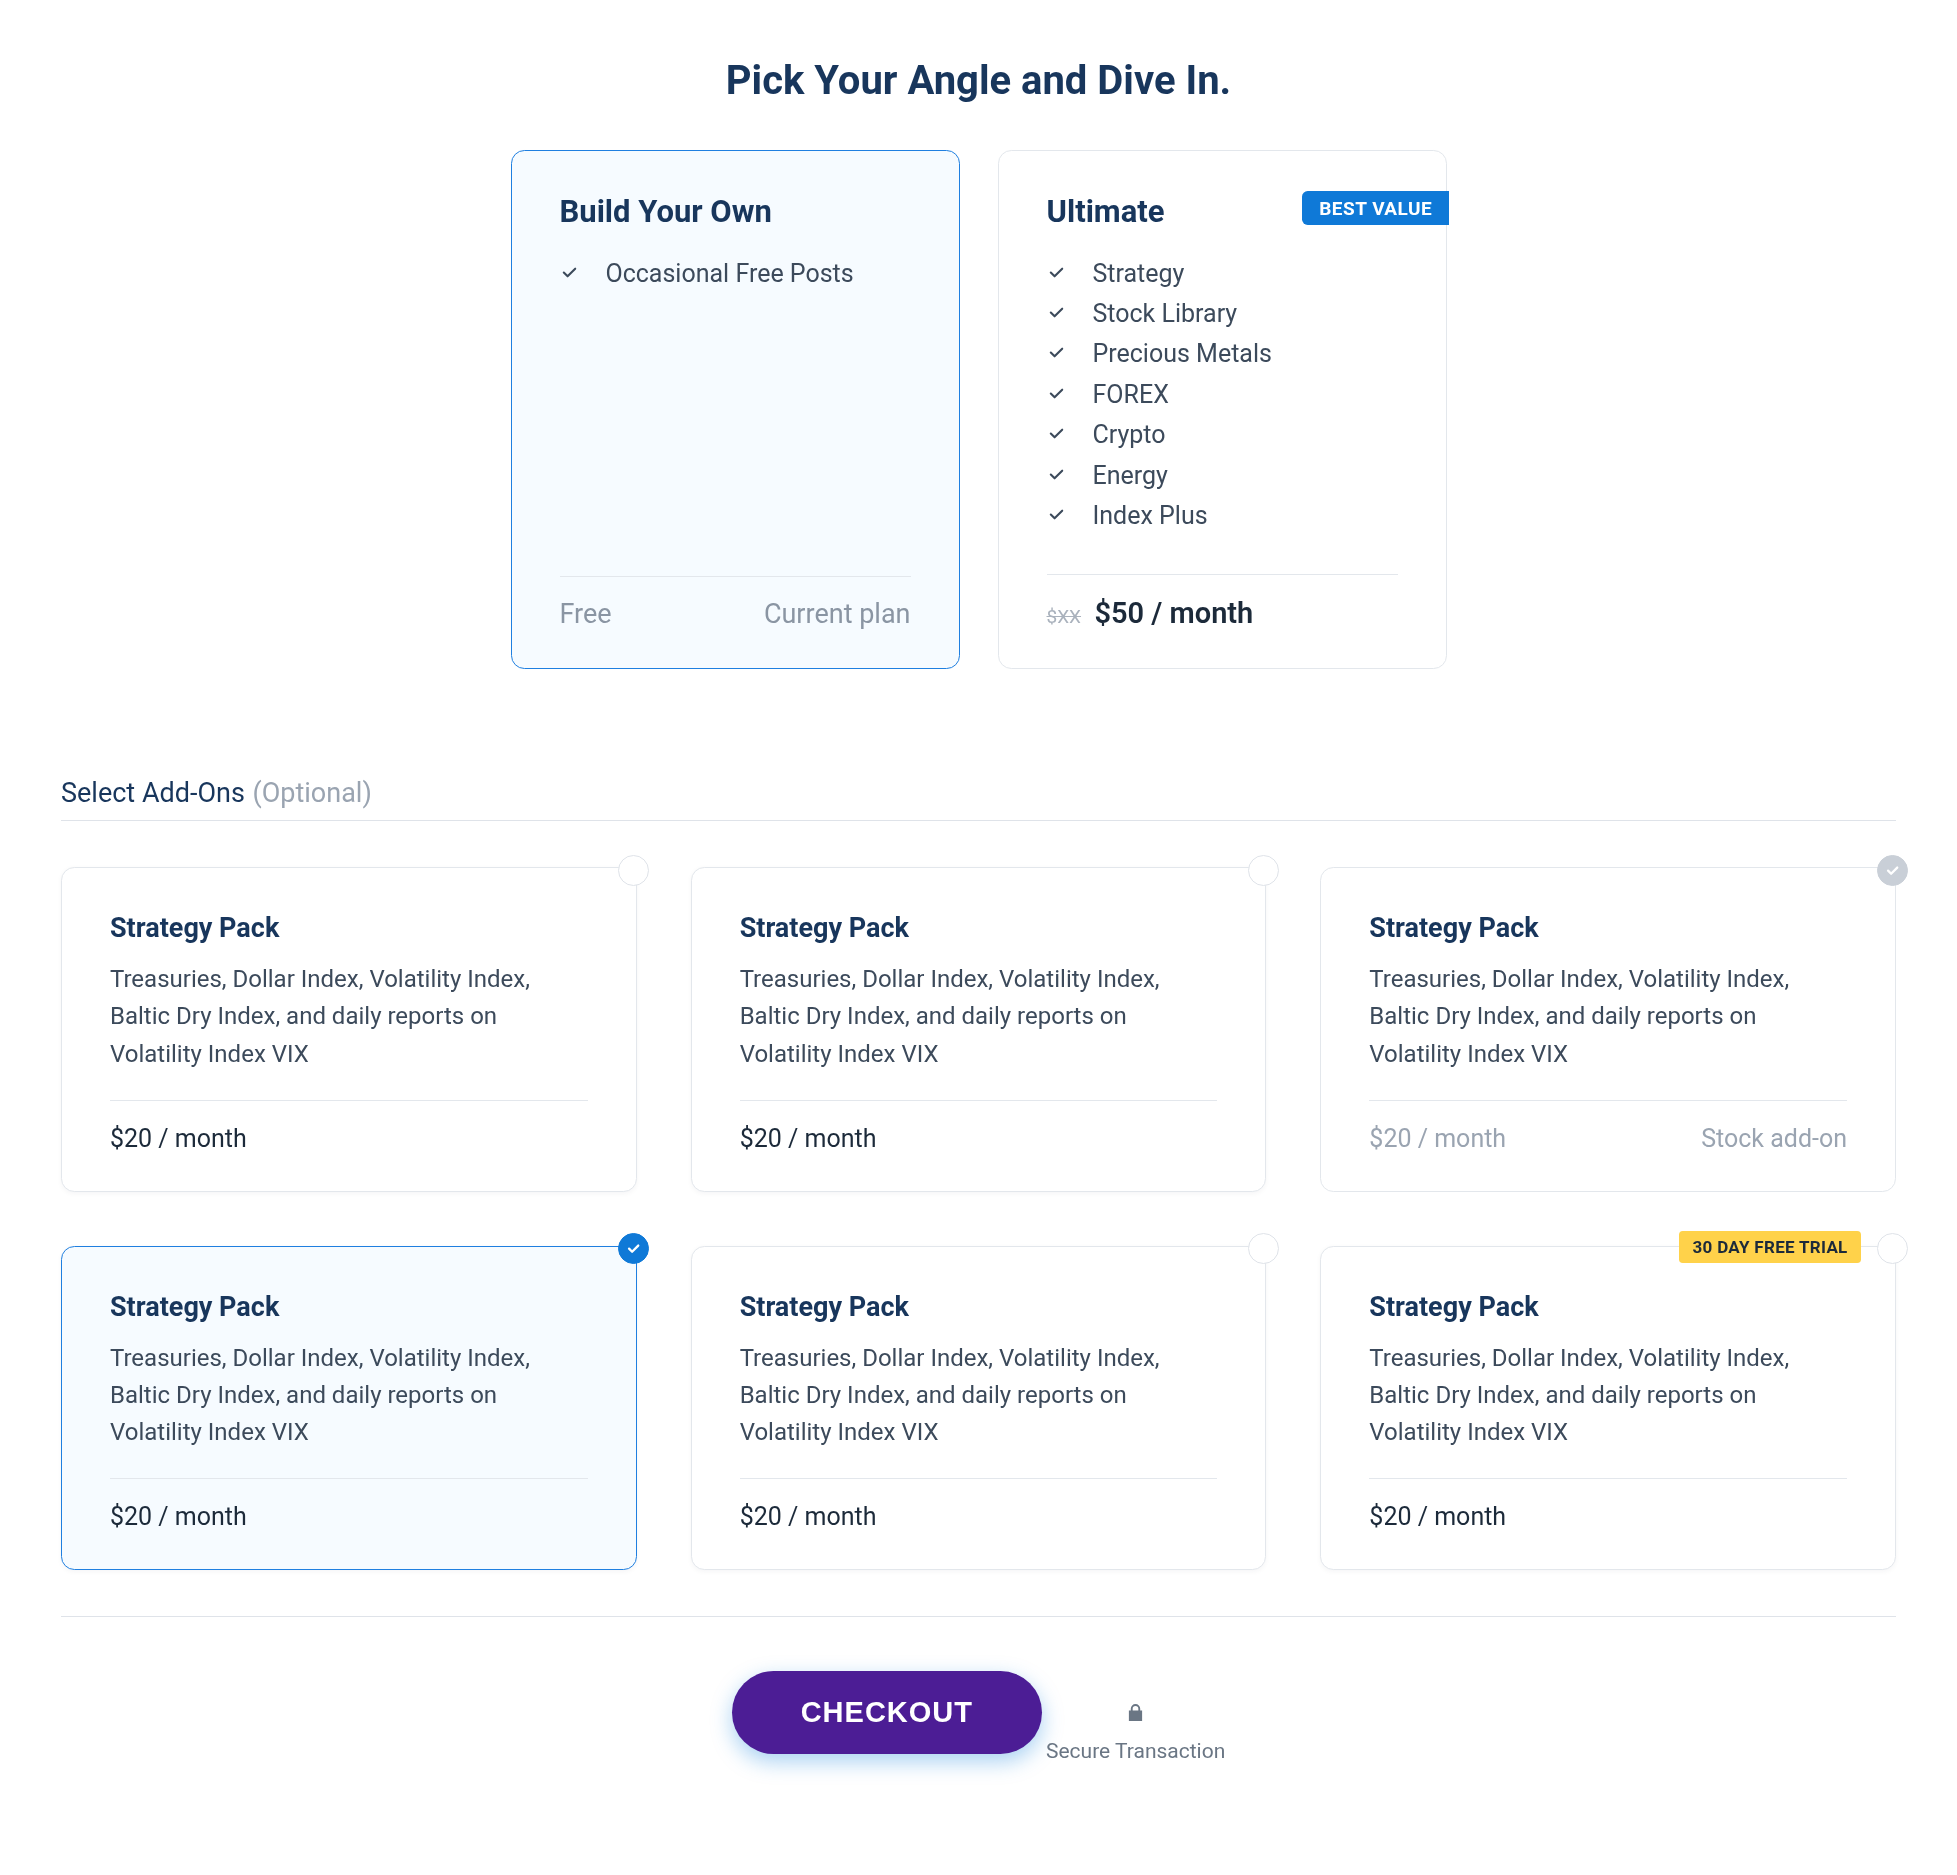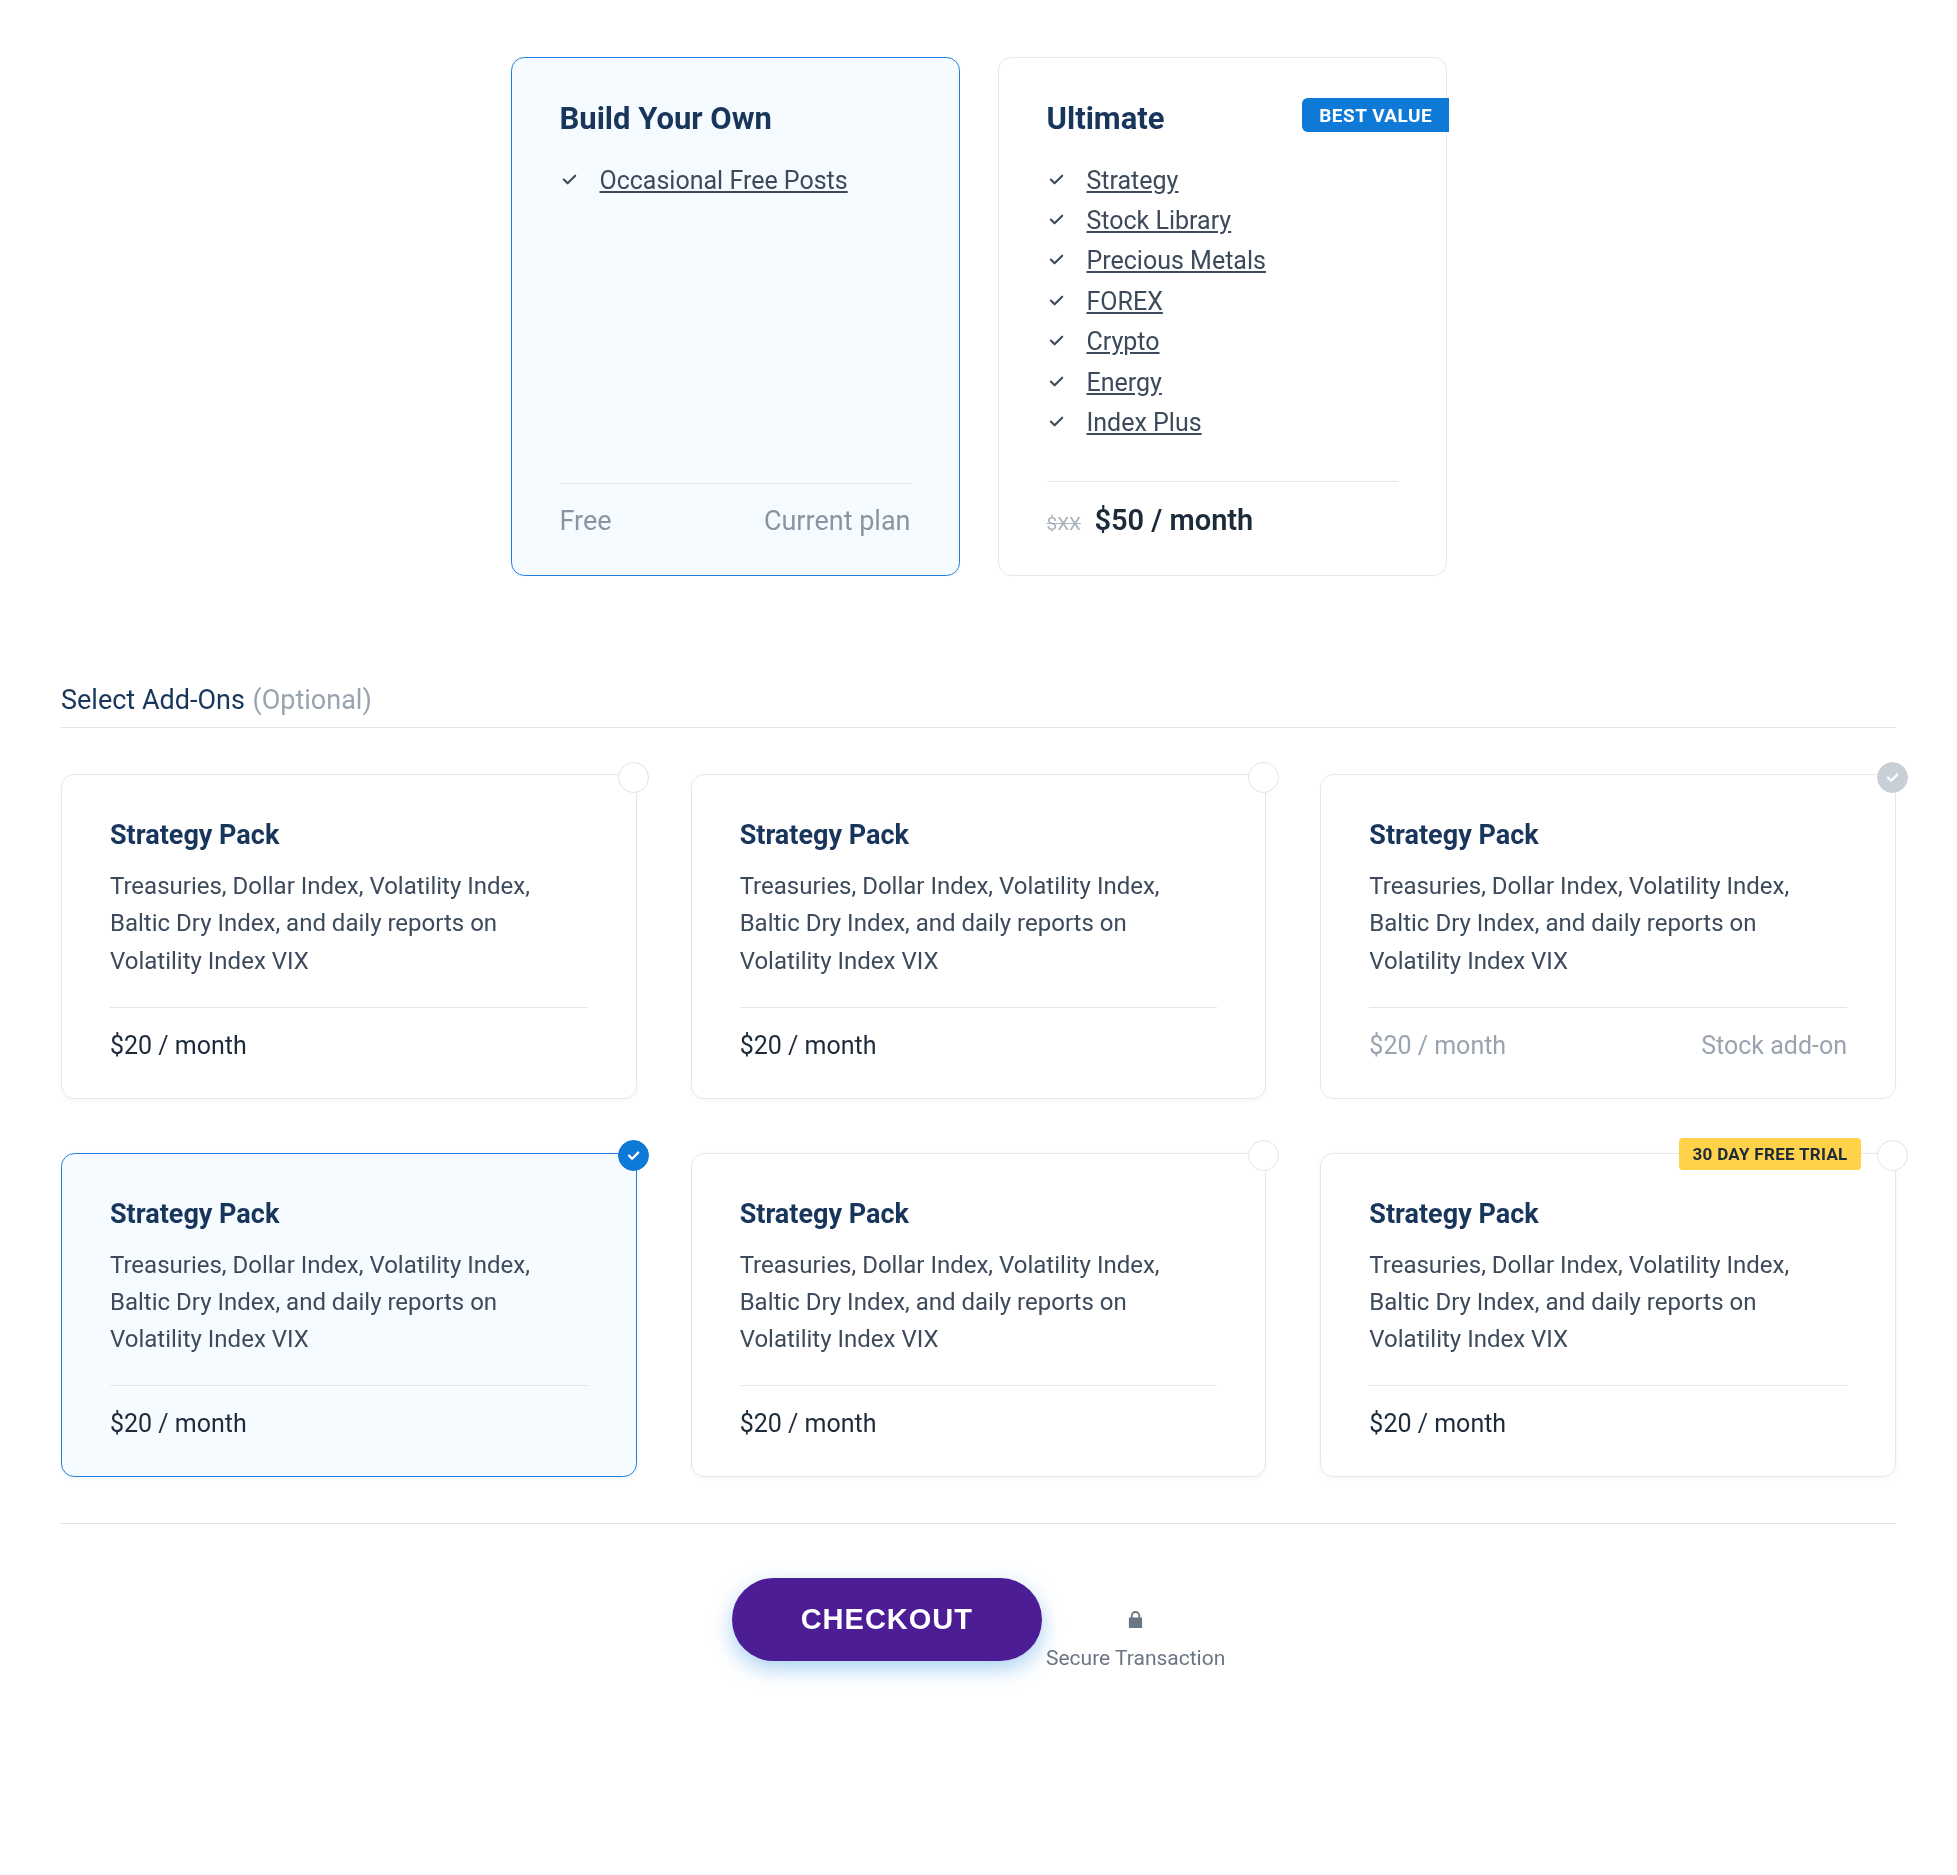--- a/index.html
+++ b/index.html
@@ -45,25 +45,24 @@
     color: #18365c;
     margin-bottom: 23px;
   }
   .plan-features {
     list-style: none;
     margin-bottom: auto;
   }
   .plan-features li {
     display: flex;
     align-items: center;
-    gap: 21px;
+    gap: 27px;
     font-size: 25px;
     color: #3c4a5b;
     padding: 5.7px 0;
-    text-decoration: underline;
   }
   .plan-features svg { flex-shrink: 0; }
   .plan-divider {
     border: none;
     border-top: 1px solid #e3e7ec;
     margin: 38px 0 21px;
   }
   .plan-bottom {
     display: flex;
     justify-content: space-between;
@@ -227,20 +226,21 @@
     font-size: 21px;
     color: #6a7684;
     flex-direction: column;
   }
 </style>
 </head>
 <body>
 
 <div class="container">
 
+  <h1 class="page-title">Pick Your Angle and Dive In.</h1>
 
   <div class="plans-row" id="plans-row">
       <div class="plan-card selected">
         <h2 class="plan-title">Build Your Own</h2>
         <ul class="plan-features">
           <li>
             <span><svg width="19" height="19" viewBox="0 0 20 20">
                 <path d="M4 10l4 4 8-8" stroke="#3c4a5b" stroke-width="2.2" fill="none" stroke-linecap="round" stroke-linejoin="round"></path>
               </svg></span>
             <span>Occasional Free Posts</span>

